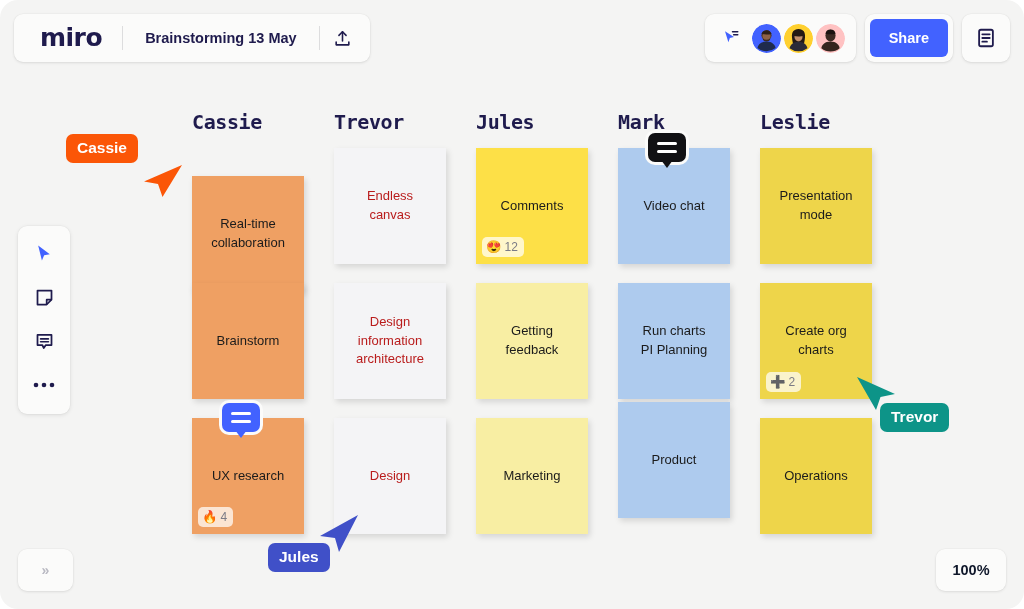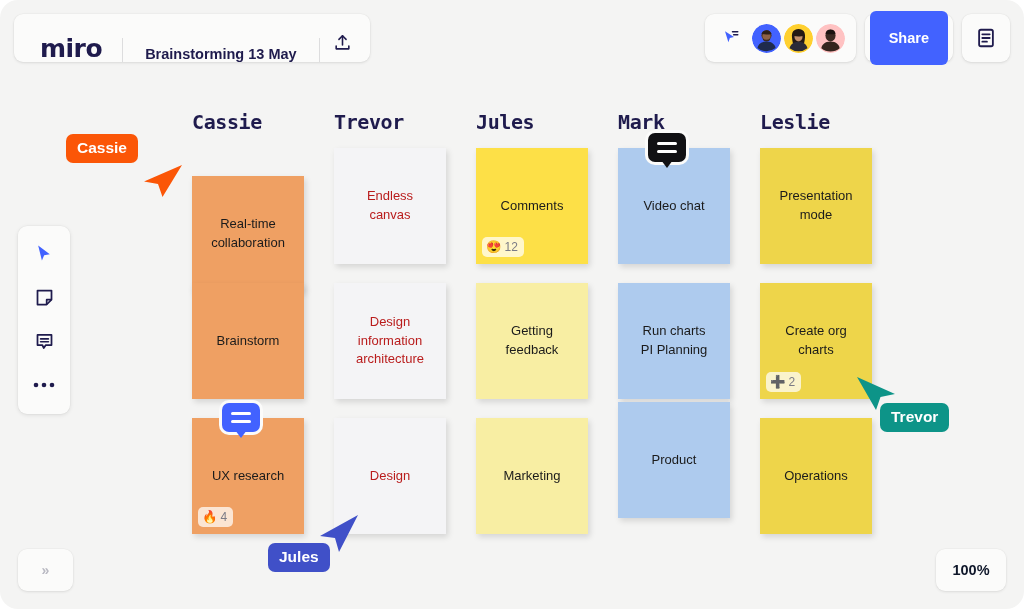--- a/index.html
+++ b/index.html
@@ -21,21 +21,21 @@
     overflow: hidden;
   }
 
   
   .header-bar {
     position: absolute;
     top: 14px;
     left: 14px;
     height: 48px;
     display: flex;
-    align-items: flex-end;
+    align-items: center;
     background: #fbfbfa;
     border-radius: 9px;
     box-shadow: 0 1px 3px rgba(0,0,0,0.10), 0 0 0 0.5px rgba(0,0,0,0.03);
     padding: 0 4px;
   }
   .miro-logo {
     font-family: "DejaVu Sans", sans-serif;
     font-size: 25px;
     font-weight: 700;
     color: #1f1b4d;
@@ -95,21 +95,21 @@
     flex: none;
   }
   .share-pill { padding: 5px; }
   .share-btn {
     background: #4262ff;
     color: #ffffff;
     font-size: 14.5px;
     font-weight: 700;
     border: none;
     border-radius: 6px;
-    height: 54px;
+    height: 38px;
     padding: 0 19px;
     cursor: pointer;
     font-family: "Liberation Sans", sans-serif;
   }
   .notes-pill { width: 48px; justify-content: center; cursor: pointer; }
 
   
   .left-toolbar {
     position: absolute;
     left: 18px;

